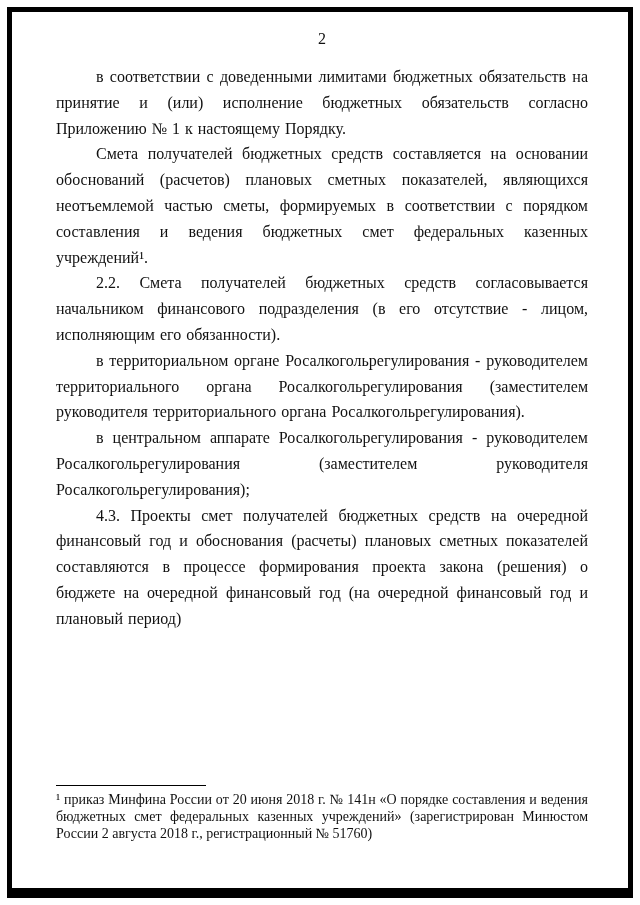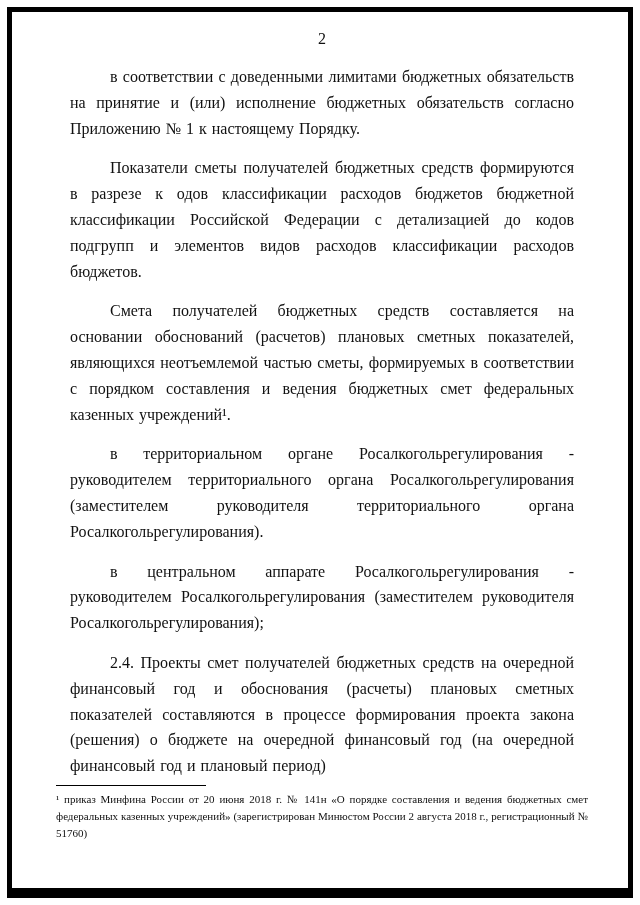--- a/index.html
+++ b/index.html
@@ -33,62 +33,62 @@
     position: absolute;
     left: 0; top: 0; right: 0; bottom: 0;
     padding: 18px 40px 0 44px;
   }
   .page-number {
     text-align: center;
     font-size: 16px;
     margin: 0 0 16px 0;
   }
   .body-text p.para {
-    margin: 14px;
+    margin: 0;
     font-size: 16px;
     line-height: 25.8px;
     text-align: justify;
     text-indent: 40px;
     word-spacing: 1px;
   }
   .footnote-area {
     position: absolute;
     left: 44px;
     right: 40px;
     bottom: 46px;
   }
   .footnote-rule {
     width: 150px;
     border-top: 1px solid #000000;
     height: 0;
     margin-bottom: 5px;
   }
   .footnote {
     margin: 0;
-    font-size: 11px;
+    font-size: 14px;
     line-height: 17px;
     text-align: justify;
   }
 </style>
 </head>
 <body>
 
 <div class="canvas">
   <div class="sheet">
     <div class="page-inner">
 
       <div class="page-number">2</div>
 
       <div class="body-text">
         <p class="para">в соответствии с доведенными лимитами бюджетных обязательств на принятие и (или) исполнение бюджетных обязательств согласно Приложению № 1 к настоящему Порядку.</p>
-        <p class="para">Показатели сметы получателей бюджетных средств формируются в разрезе к одов классификации расходов бюджетов бюджетной классификации Российской Федерации с детализацией до кодов подгрупп и элементов видов расходов классификации расходов бюджетов.</p>
         <p class="para">Смета получателей бюджетных средств составляется на основании обоснований (расчетов) плановых сметных показателей, являющихся неотъемлемой частью сметы, формируемых в соответствии с порядком составления и ведения бюджетных смет федеральных казенных учреждений¹.</p>
+        <p class="para">2.2. Смета получателей бюджетных средств согласовывается начальником финансового подразделения (в его отсутствие - лицом, исполняющим его обязанности).</p>
         <p class="para">в территориальном органе Росалкогольрегулирования - руководителем территориального органа Росалкогольрегулирования (заместителем руководителя территориального органа Росалкогольрегулирования).</p>
         <p class="para">в центральном аппарате Росалкогольрегулирования - руководителем Росалкогольрегулирования (заместителем руководителя Росалкогольрегулирования);</p>
-        <p class="para">2.4. Проекты смет получателей бюджетных средств на очередной финансовый год и обоснования (расчеты) плановых сметных показателей составляются в процессе формирования проекта закона (решения) о бюджете на очередной финансовый год (на очередной финансовый год и плановый период)</p>
+        <p class="para">4.3. Проекты смет получателей бюджетных средств на очередной финансовый год и обоснования (расчеты) плановых сметных показателей составляются в процессе формирования проекта закона (решения) о бюджете на очередной финансовый год (на очередной финансовый год и плановый период)</p>
       </div>
 
       <div class="footnote-area">
         <div class="footnote-rule"></div>
         <p class="footnote">¹ приказ Минфина России от 20 июня 2018 г. № 141н «О порядке составления и ведения бюджетных смет федеральных казенных учреждений» (зарегистрирован Минюстом России 2 августа 2018 г., регистрационный № 51760)</p>
       </div>
 
     </div>
   </div>
 </div>

